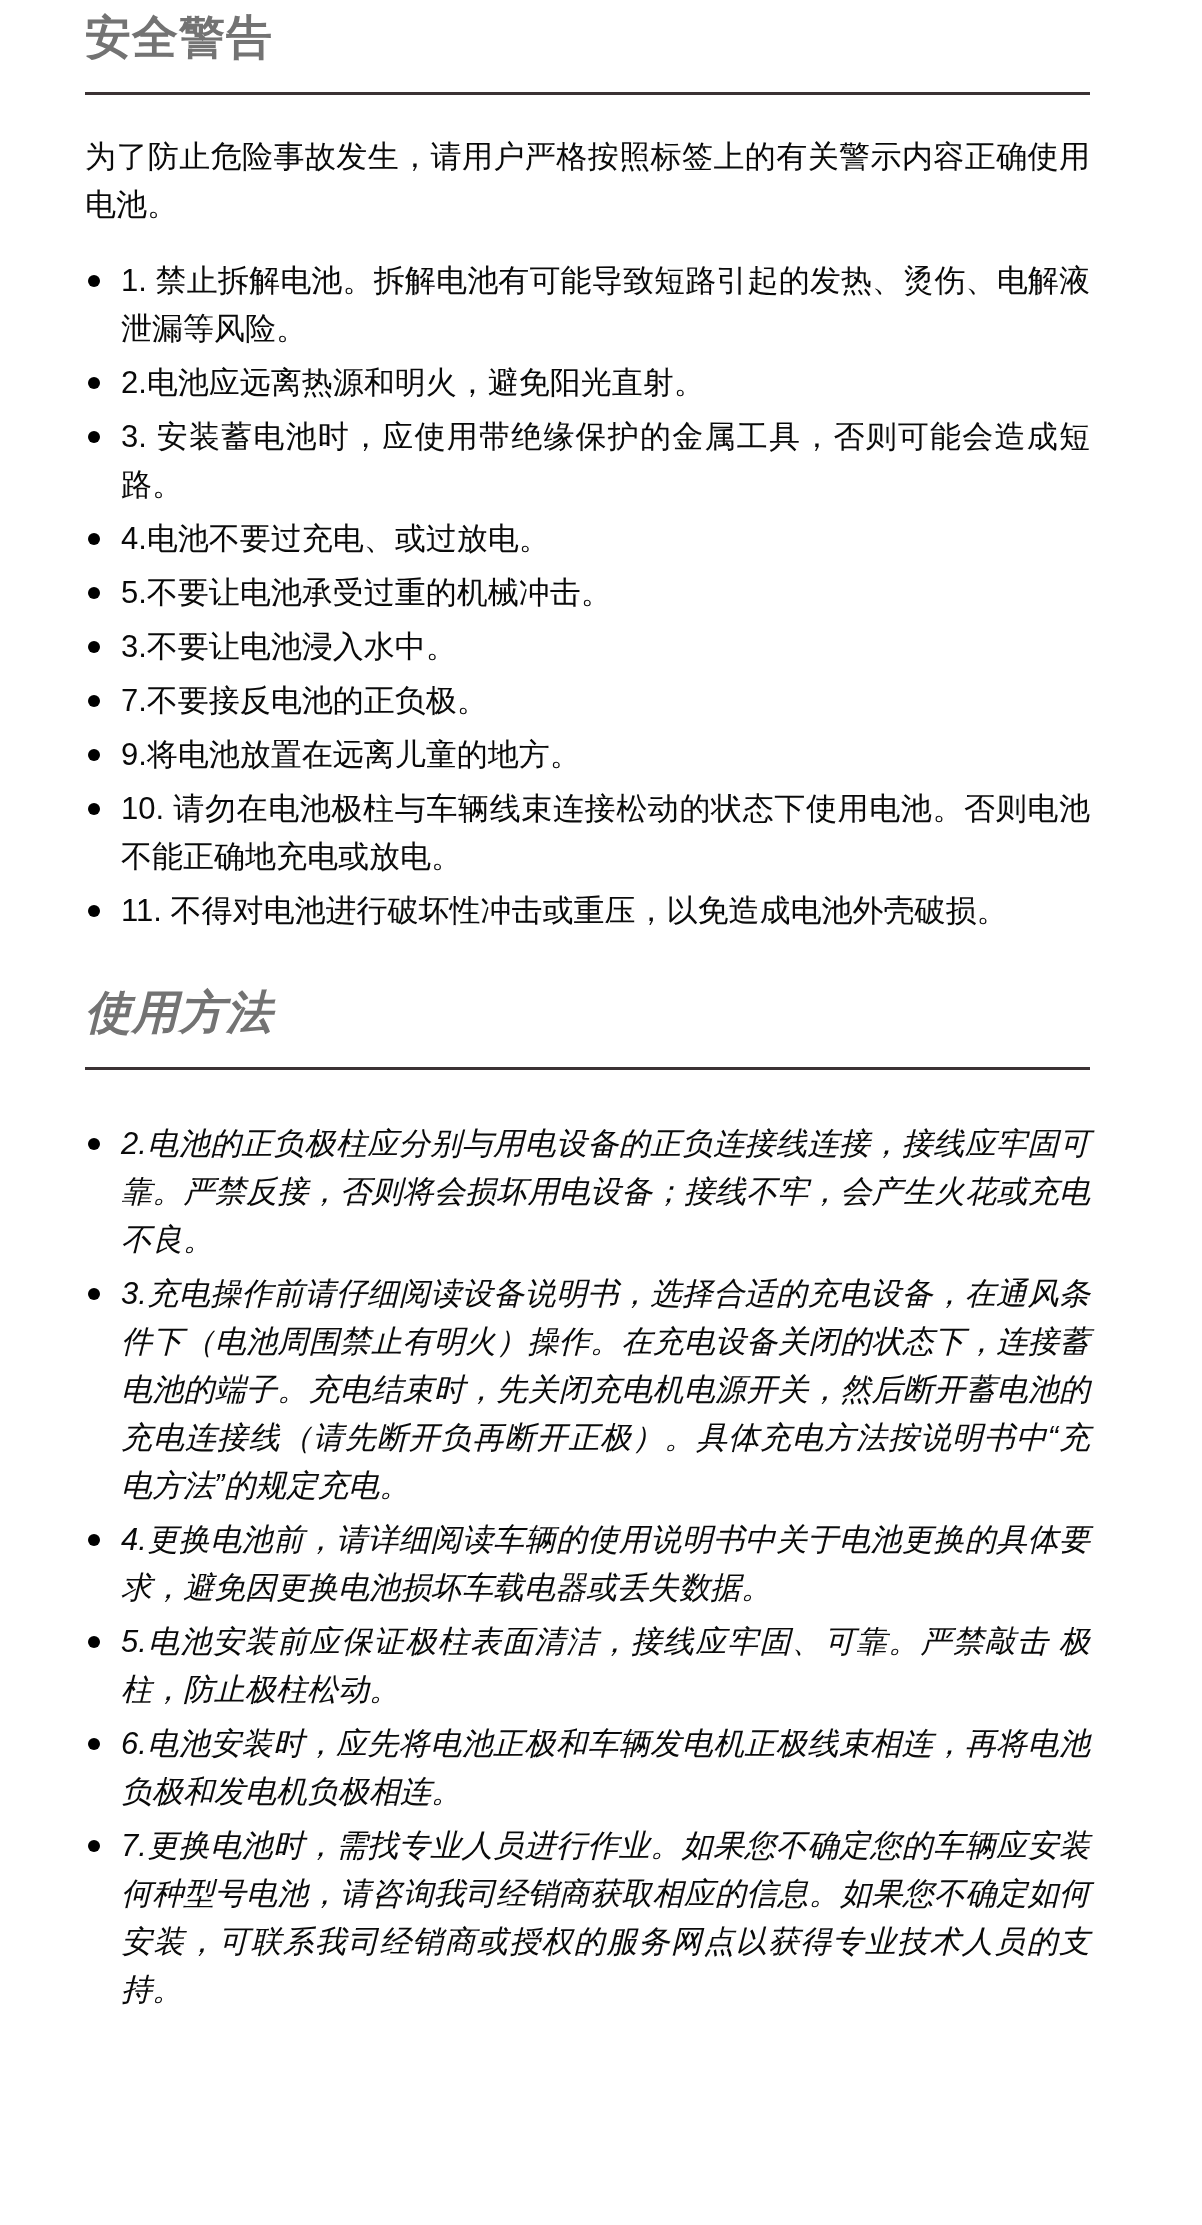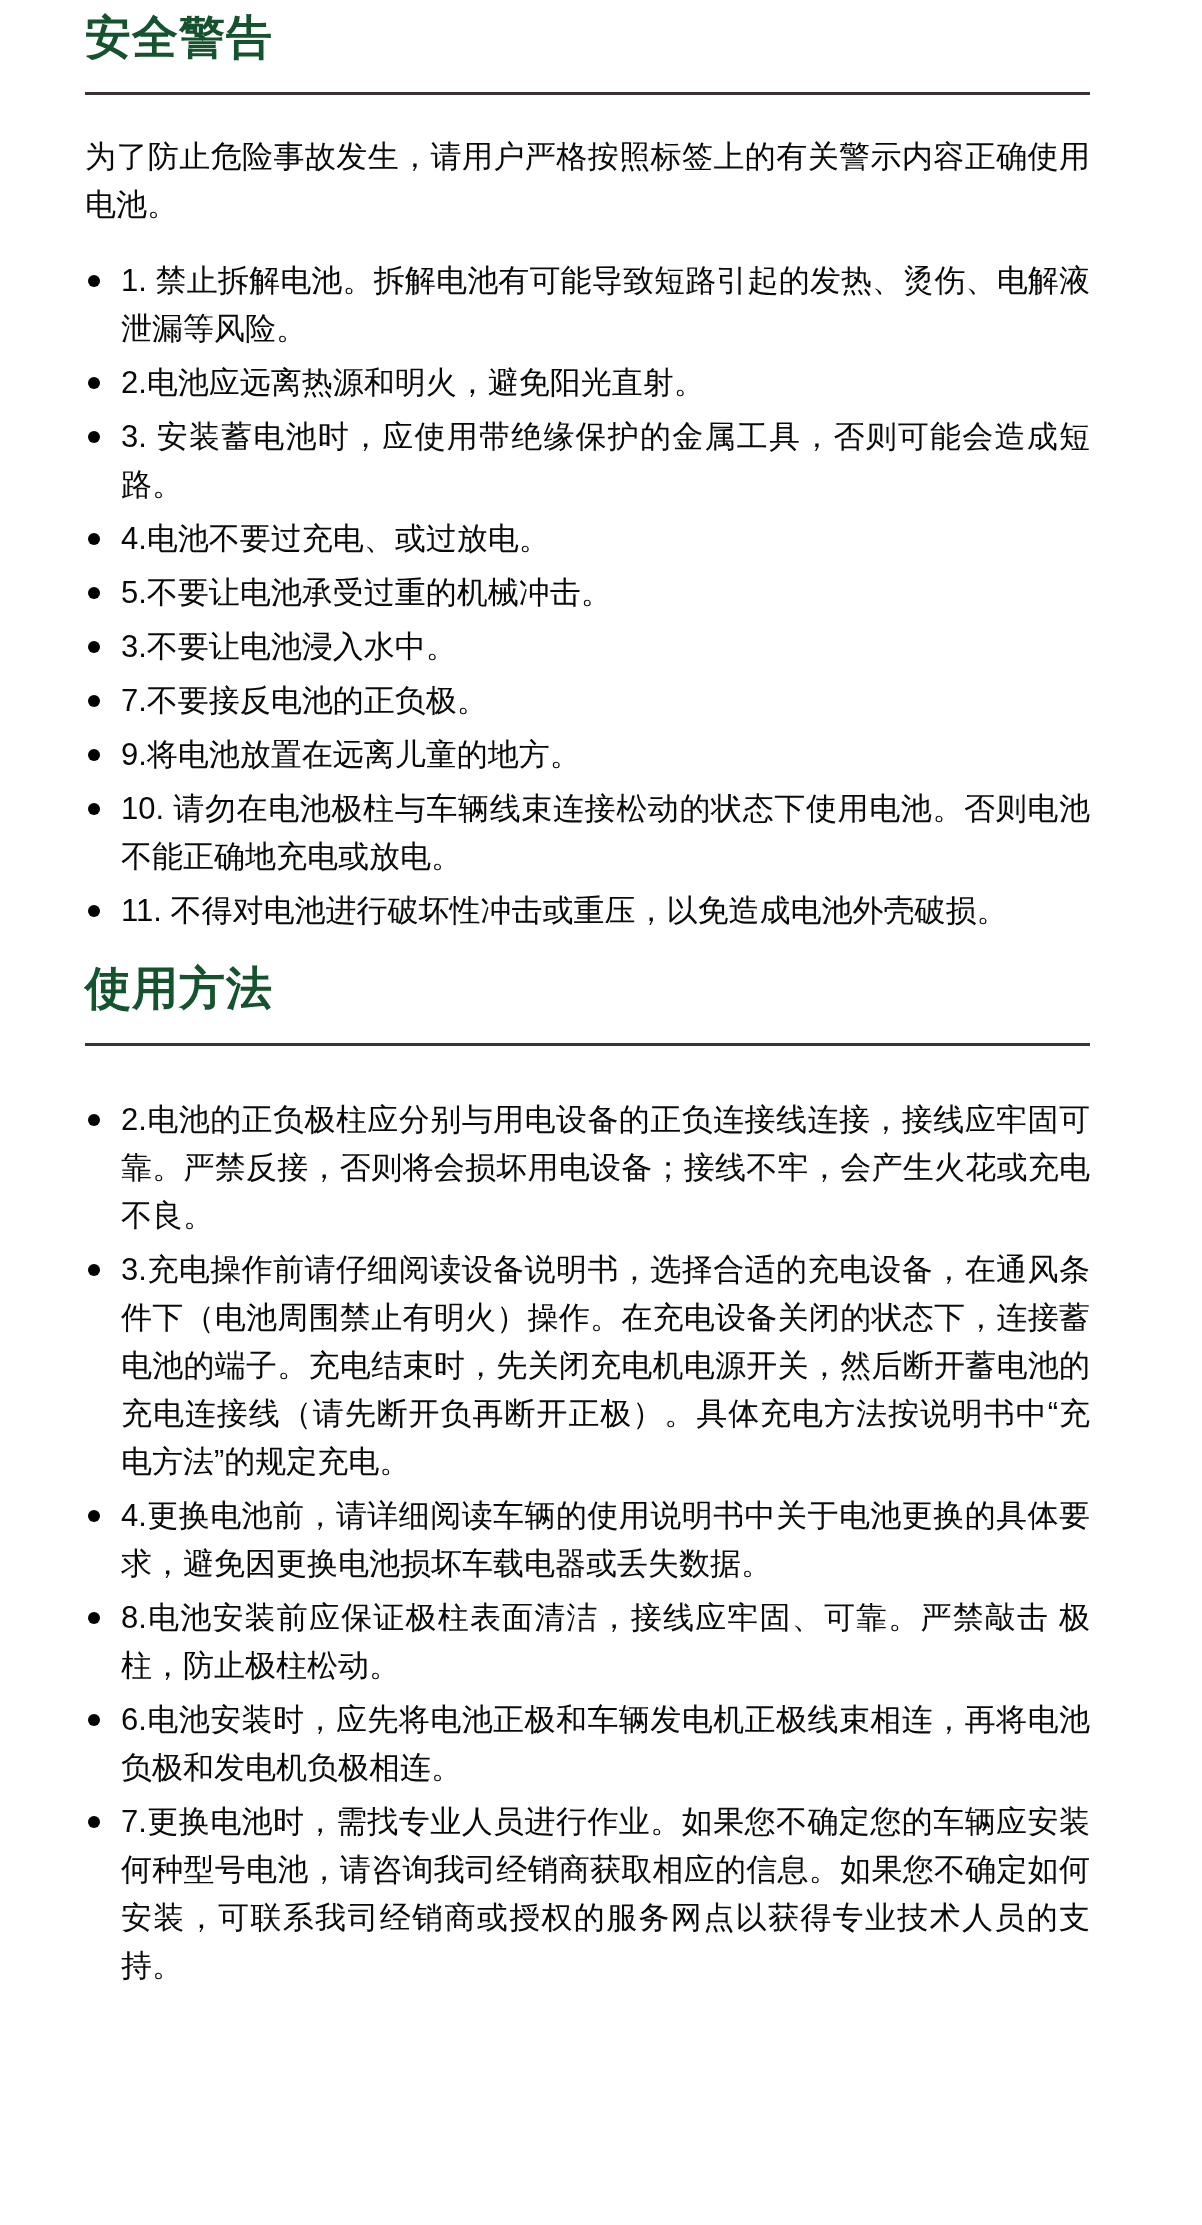--- a/index.html
+++ b/index.html
@@ -15,21 +15,21 @@
     overflow: hidden;
   }
   .page {
     box-sizing: border-box;
     width: 1202px;
     padding: 6px 112px 30px 85px;
   }
   .section { margin: 0; }
   .section-title {
     margin: 0;
-    color: #14532d;
+    color: #737373;
     font-size: 46px;
     line-height: 62px;
     font-weight: 700;
     letter-spacing: 1px;
   }
   .rule {
     border: none;
     height: 0;
     border-top: 3px solid #3b3234;
     margin: 24px 0 0 0;
@@ -58,21 +58,21 @@
   .item-list li::before {
     content: "";
     position: absolute;
     left: -33px;
     top: 18px;
     width: 12px;
     height: 12px;
     border-radius: 50%;
     background: #000000;
   }
-  .section-usage { margin-top: 22px; }
+  .section-usage { margin-top: 46px; font-style: italic; }
 </style>
 </head>
 <body>
 
 <div class="page">
 
   <section class="section section-safety">
     <h2 class="section-title">安全警告</h2>
     <hr class="rule">
     <p class="intro">为了防止危险事故发生，请用户严格按照标签上的有关警示内容正确使用电池。</p>
@@ -90,19 +90,19 @@
     </ul>
   </section>
 
   <section class="section section-usage">
     <h2 class="section-title">使用方法</h2>
     <hr class="rule">
     <ul class="item-list usage-list">
       <li>2.电池的正负极柱应分别与用电设备的正负连接线连接，接线应牢固可靠。严禁反接，否则将会损坏用电设备；接线不牢，会产生火花或充电不良。</li>
       <li>3.充电操作前请仔细阅读设备说明书，选择合适的充电设备，在通风条件下（电池周围禁止有明火）操作。在充电设备关闭的状态下，连接蓄电池的端子。充电结束时，先关闭充电机电源开关，然后断开蓄电池的充电连接线（请先断开负再断开正极）。具体充电方法按说明书中“充电方法”的规定充电。</li>
       <li>4.更换电池前，请详细阅读车辆的使用说明书中关于电池更换的具体要求，避免因更换电池损坏车载电器或丢失数据。</li>
-      <li>8.电池安装前应保证极柱表面清洁，接线应牢固、可靠。严禁敲击 极柱，防止极柱松动。</li>
+      <li>5.电池安装前应保证极柱表面清洁，接线应牢固、可靠。严禁敲击 极柱，防止极柱松动。</li>
       <li>6.电池安装时，应先将电池正极和车辆发电机正极线束相连，再将电池负极和发电机负极相连。</li>
       <li>7.更换电池时，需找专业人员进行作业。如果您不确定您的车辆应安装何种型号电池，请咨询我司经销商获取相应的信息。如果您不确定如何安装，可联系我司经销商或授权的服务网点以获得专业技术人员的支持。</li>
     </ul>
   </section>
 
 </div>
 
 </body></html>

